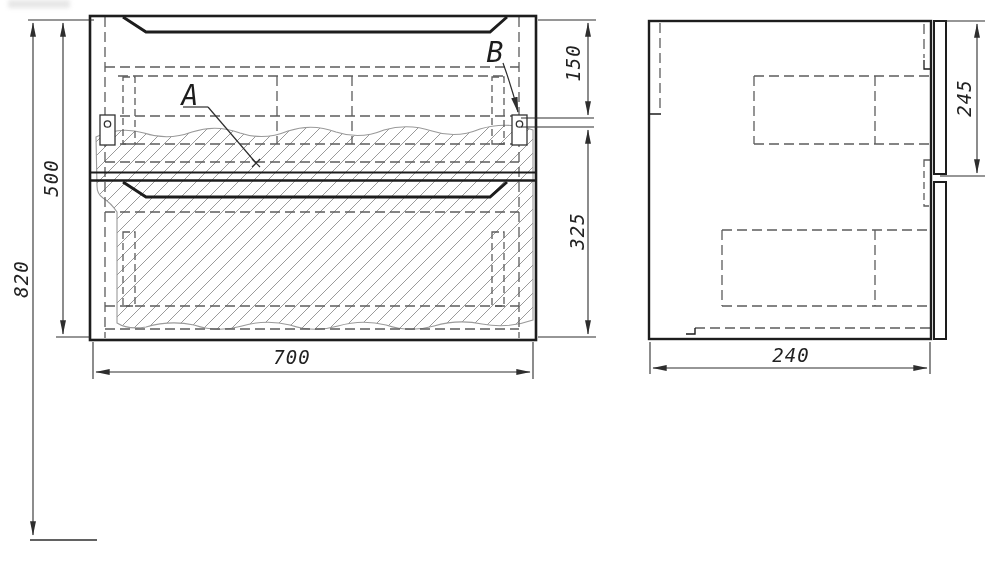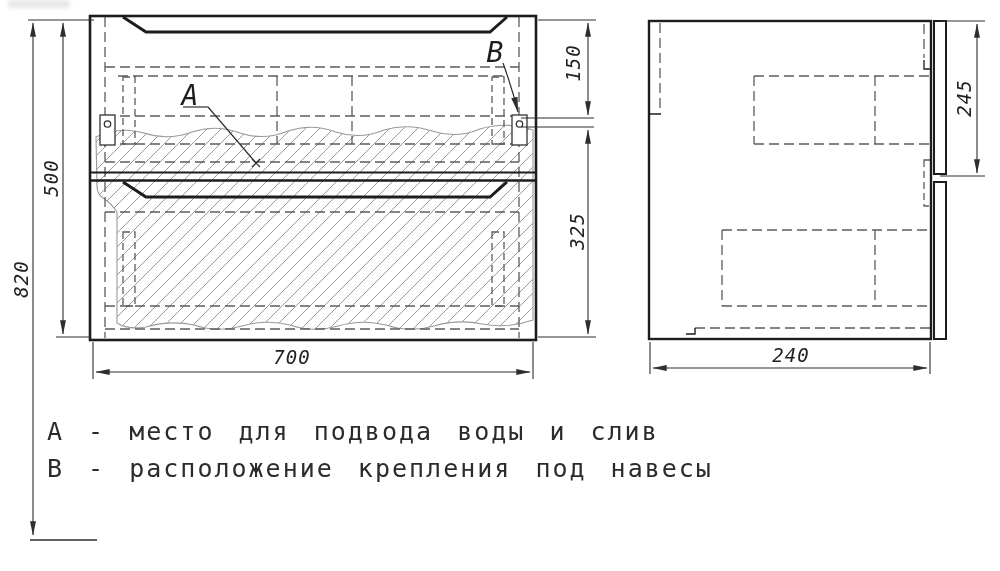--- a/index.html
+++ b/index.html
@@ -147,16 +147,14 @@
   <div class="lbl dim vert" style="left:51px;top:178px;">500</div>
   <div class="lbl dim" style="left:292px;top:357px;">700</div>
   <div class="lbl dim vert" style="left:573px;top:63px;">150</div>
   <div class="lbl dim vert" style="left:577px;top:231px;">325</div>
   <div class="lbl dim vert" style="left:964px;top:98px;">245</div>
   <div class="lbl dim" style="left:791px;top:355px;">240</div>
 
   <div class="lbl callout" style="left:190px;top:95px;">А</div>
   <div class="lbl callout" style="left:495px;top:52px;">В</div>
 
-  <div class="legend" style="top:417px;">А - место для подвода воды и слив</div>
-  <div class="legend" style="top:454px;">В - расположение крепления под навесы</div>
 
 </div>
 
 </body></html>

